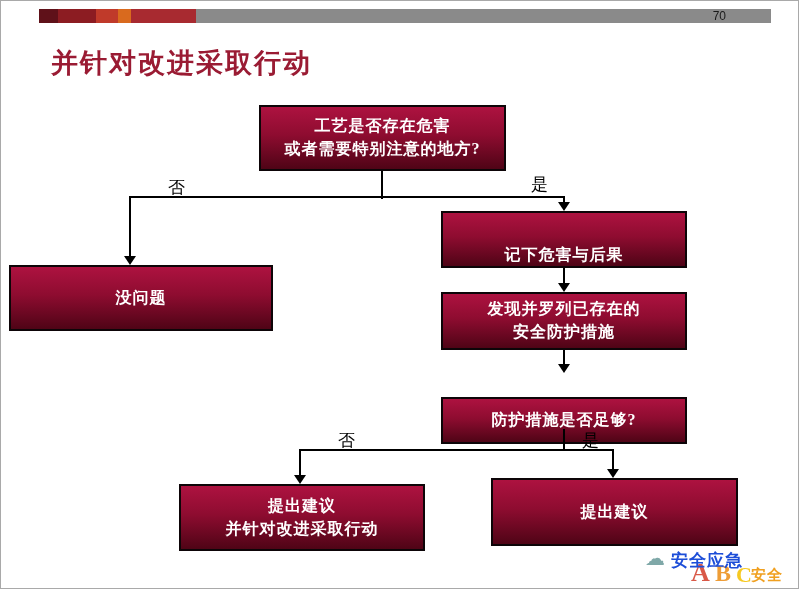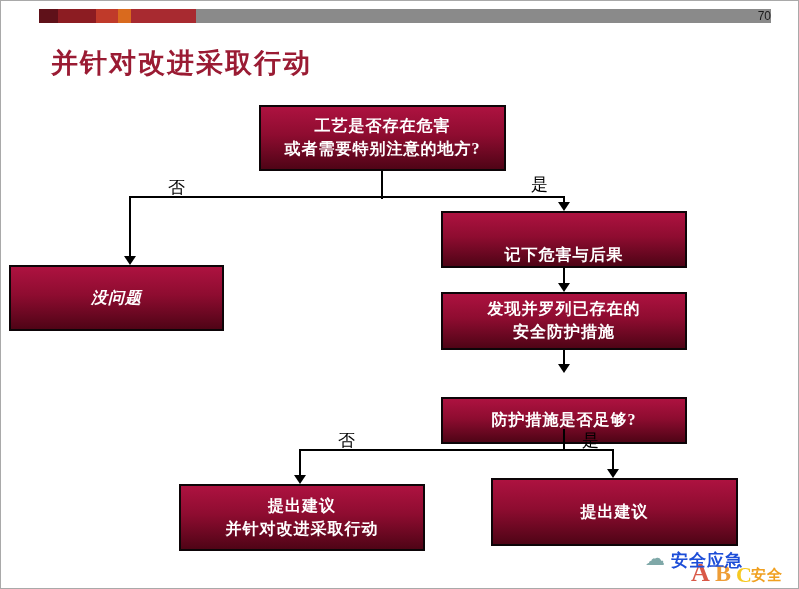--- a/index.html
+++ b/index.html
@@ -12,40 +12,40 @@
   
   .topbar { position:absolute; left:38px; top:8px; width:732px; height:14px; display:flex; }
   .seg1 { width:19px; background:#5f1119; }
   .seg2 { width:38px; background:#8c1c22; }
   .seg3 { width:22px; background:#c03a2a; }
   .seg4 { width:13px; background:#d96a1e; }
   .seg5 { width:65px; background:#a82a30; }
   .seg-gray { flex:1; background:#8a8a8a; display:flex; align-items:center; justify-content:flex-end; }
   .pagenum {
     font-family:"Liberation Sans", sans-serif; font-size:12px; color:#1a1a1a;
-    line-height:14px;
+    padding-right:45px; line-height:14px;
   }
 
   
   .title {
     position:absolute; left:50px; top:44px; margin:0;
     font-size:27px; font-weight:bold; letter-spacing:2px; color:#9a1b33;
   }
 
   
   .box {
     position:absolute; box-sizing:border-box;
     background:linear-gradient(180deg,#ad1240 0%, #8e0c30 45%, #4f0416 100%);
     border:2px solid #0d0508;
     color:#ffffff; font-weight:bold; font-size:16px; letter-spacing:1px;
     display:flex; flex-direction:column; align-items:center; justify-content:center;
     row-gap:2px; text-align:center;
   }
   .b-q1   { left:258px; top:104px; width:247px; height:66px; }
-  .b-nop  { left:8px;   top:264px; width:215px; height:66px;font-style:italic; }
+  .b-nop  { left:8px;   top:264px; width:264px; height:66px; }
   .b-rec  { left:440px; top:210px; width:246px; height:57px;justify-content:flex-end; }
   .b-list { left:440px; top:291px; width:246px; height:58px; }
   .b-q2   { left:440px; top:372px; width:246px; height:47px;margin-top:24px; }
   .b-sua  { left:178px; top:483px; width:246px; height:67px; }
   .b-sug  { left:490px; top:477px; width:247px; height:68px; }
 
   
   .vline, .hline { position:absolute; background:#000; }
   .vline { width:2px; }
   .hline { height:2px; }

